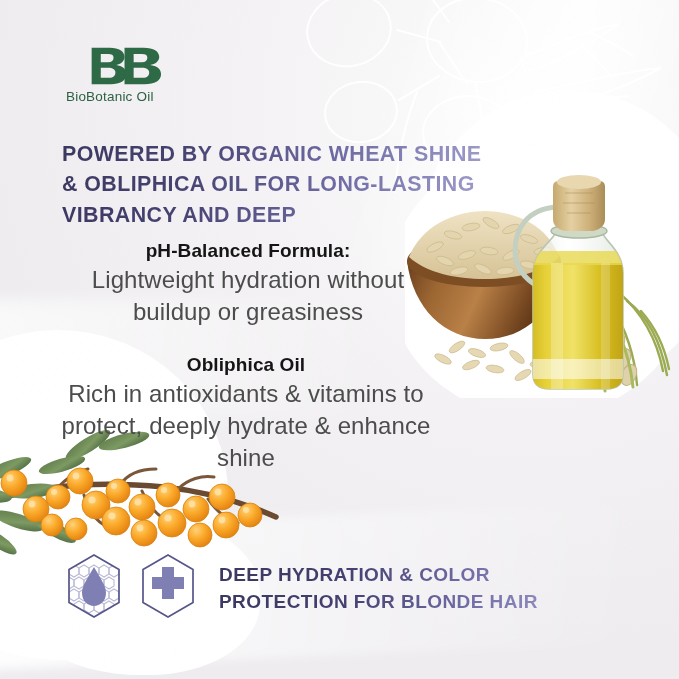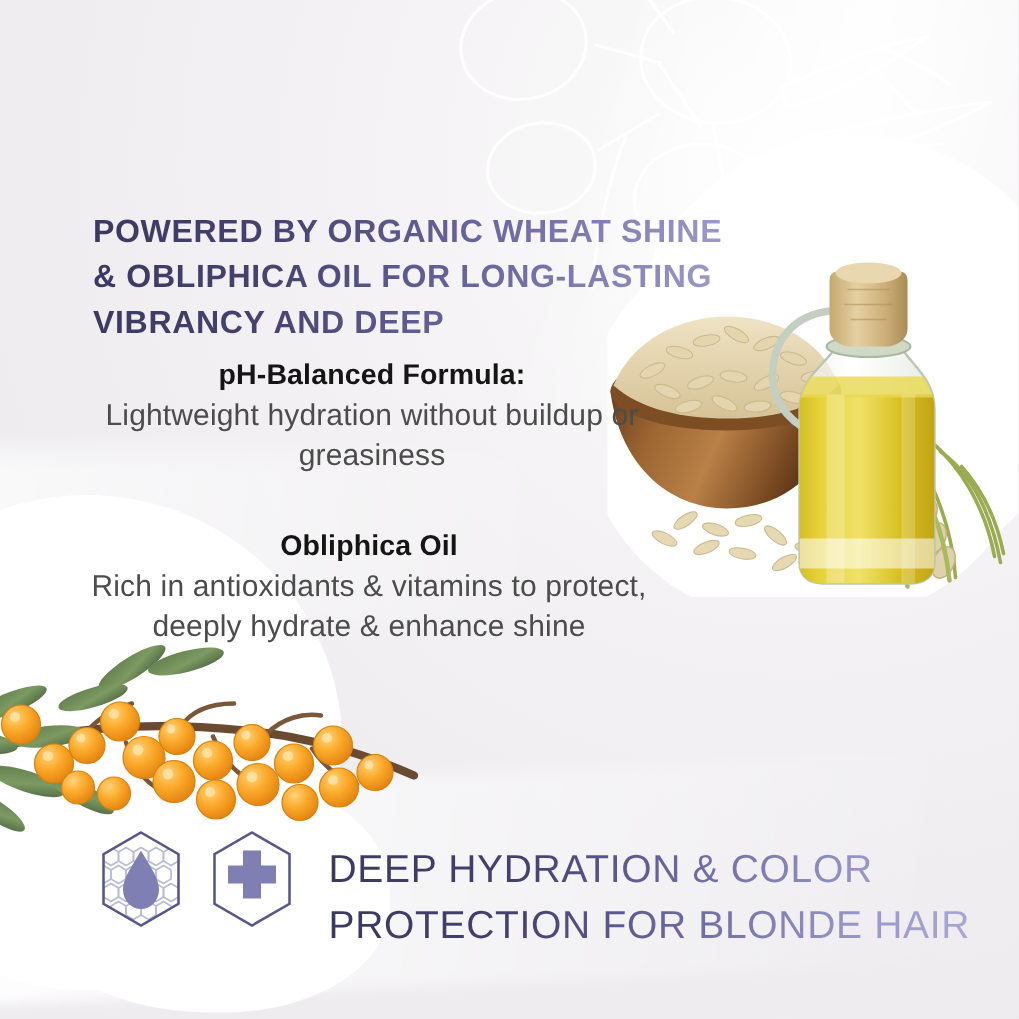--- a/index.html
+++ b/index.html
@@ -67,35 +67,35 @@
     -webkit-text-fill-color:transparent; color:transparent;
   }
 
   
   .feature { position:absolute;text-align:center; }
   .feature h3 {
     font-size:19px; font-weight:bold; color:#151515;
     letter-spacing:.1px; line-height:1.34; margin-bottom:1px;
   }
   .feature p {
-    font-size:20px; font-weight:400; color:#4c4c4c;
+    font-size:24px; font-weight:400; color:#4c4c4c;
     line-height:1.33; letter-spacing:.1px;
   }
   #feature-ph        { left:62px; top:238px; width:372px; }
   #feature-obliphica { left:46px; top:352px; width:400px; }
   #feature-wheat     { left:225px; top:447px; width:400px; text-align:right; }
 
   
   #badges { position:absolute; left:64px; top:553px; display:flex; gap:14px; }
   .badge { width:60px; height:66px; }
 
   
   #footline {
     position:absolute; left:219px; top:561px; width:430px;
-    font-size:26px; font-weight:normal; line-height:1.44; letter-spacing:.45px;
+    font-size:19px; font-weight:bold; line-height:1.44; letter-spacing:.45px;
     background:linear-gradient(95deg,#3b3860 0%, #444070 30%, #6d6aa3 56%, #9b99c9 84%, #a9a7d3 100%);
     -webkit-background-clip:text; background-clip:text;
     -webkit-text-fill-color:transparent; color:transparent;
   }
 
   
   #photo-wheat { position:absolute; right:6px; top:143px; width:268px; height:255px; }
   #photo-wheat svg { width:100%; height:100%; }
 
   
@@ -332,20 +332,29 @@
           <circle cx="172" cy="65" r="3"></circle>
         <circle cx="176" cy="93" r="3.6"></circle>
           <circle cx="200" cy="79" r="3.4"></circle>
         <circle cx="226" cy="67" r="3.4"></circle>
           <circle cx="230" cy="95" r="3.4"></circle>
         <circle cx="254" cy="85" r="3"></circle>
       </g>
     </svg>
   </div>
 
+  <div id="brand">
+    <svg id="brand-mark" viewBox="0 0 92 46">
+      <g fill="#2f6a47">
+        <path d="M4 4 h20 c10 0 16 4 16 10 0 5-4 8-9 9 6 1 11 4 11 10 0 7-7 11-17 11 H4 Z M14 11 v9 h8 c4 0 6-2 6-5 0-3-2-4-6-4 Z M14 26 v11 h9 c5 0 7-2 7-6 0-3-3-5-8-5 Z"></path>
+        <path d="M40 4 h21 c11 0 17 4 17 10 0 5-4 8-10 9 7 1 12 4 12 10 0 7-7 11-18 11 H40 Z M50 11 v9 h9 c4 0 6-2 6-5 0-3-2-4-6-4 Z M50 26 v11 h10 c5 0 7-2 7-6 0-3-3-5-8-5 Z"></path>
+      </g>
+    </svg>
+    <div id="brand-name">BioBotanic Oil</div>
+  </div>
 
   <div id="headline">
     <div>POWERED BY ORGANIC WHEAT SHINE</div>
     <div>&amp; OBLIPHICA OIL FOR LONG-LASTING</div>
     <div>VIBRANCY AND DEEP</div>
   </div>
 
   <div class="feature" id="feature-ph">
     <h3>pH-Balanced Formula:</h3>
     <p>Lightweight hydration without buildup or greasiness</p>

